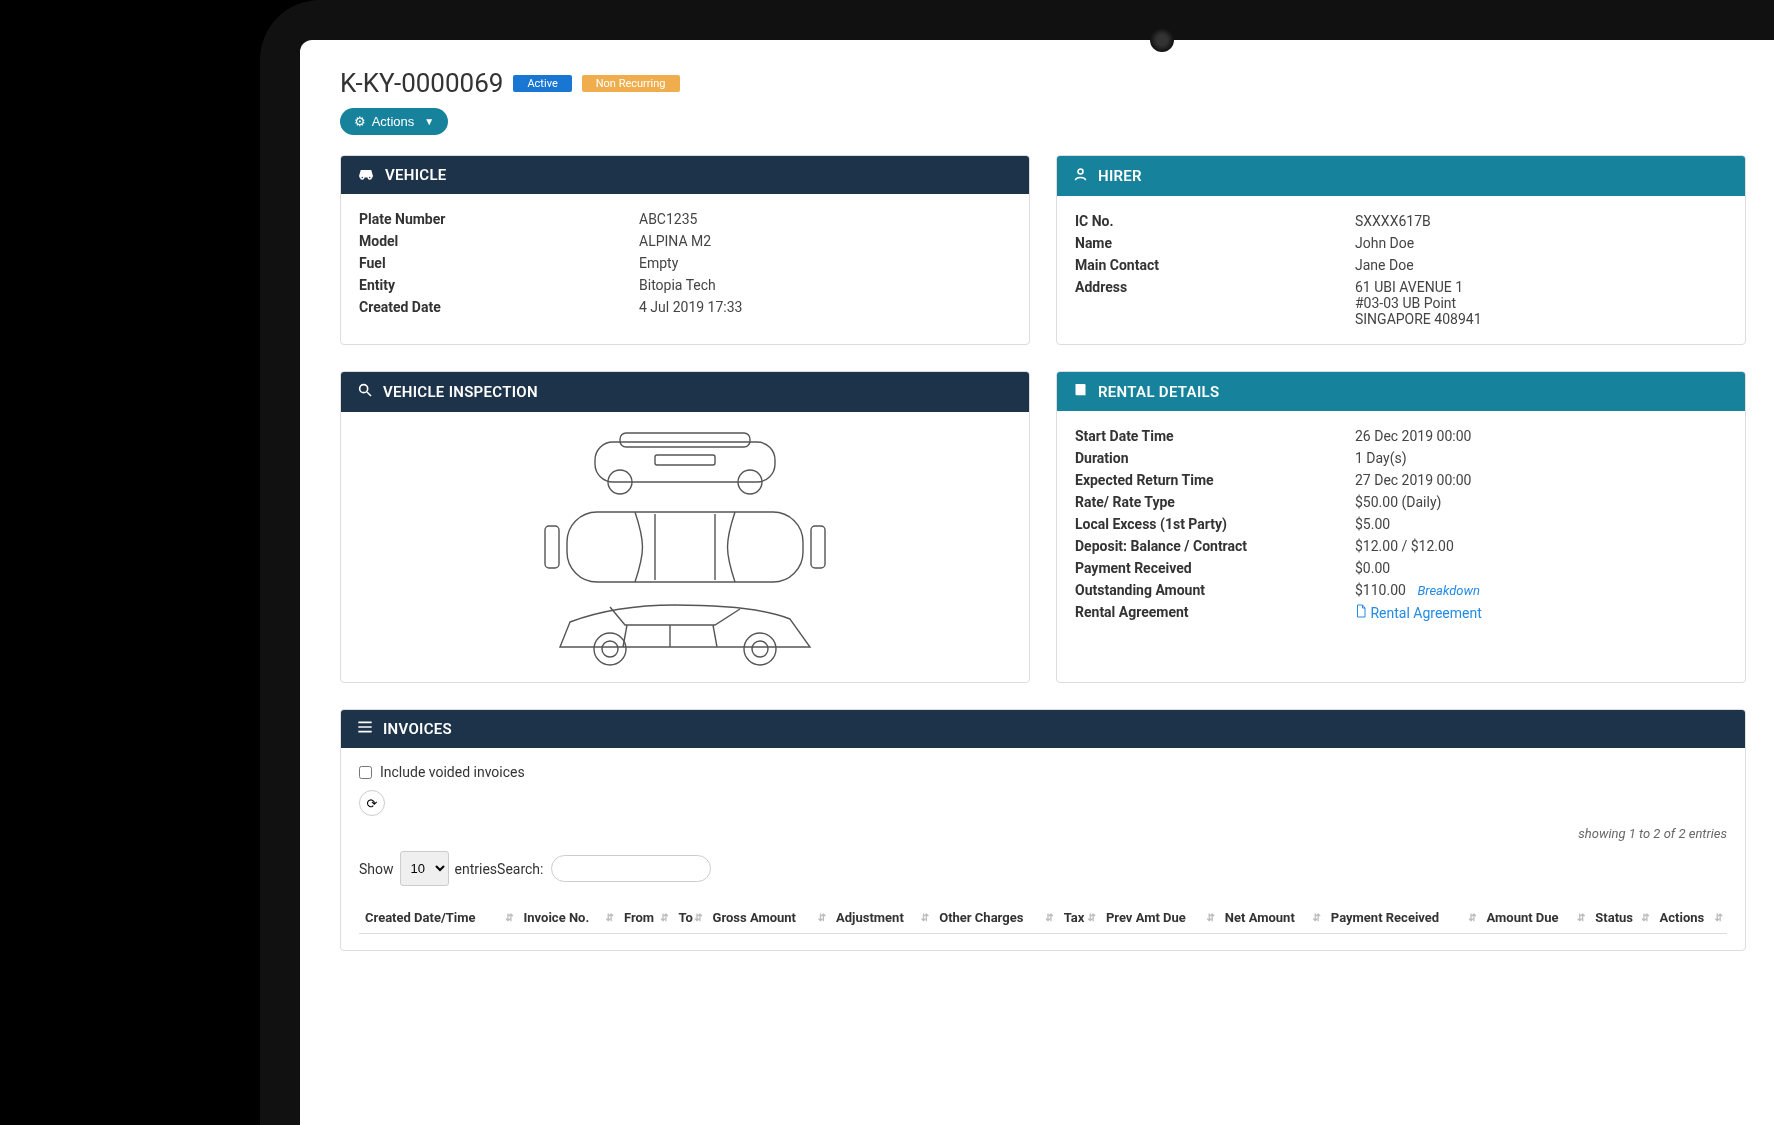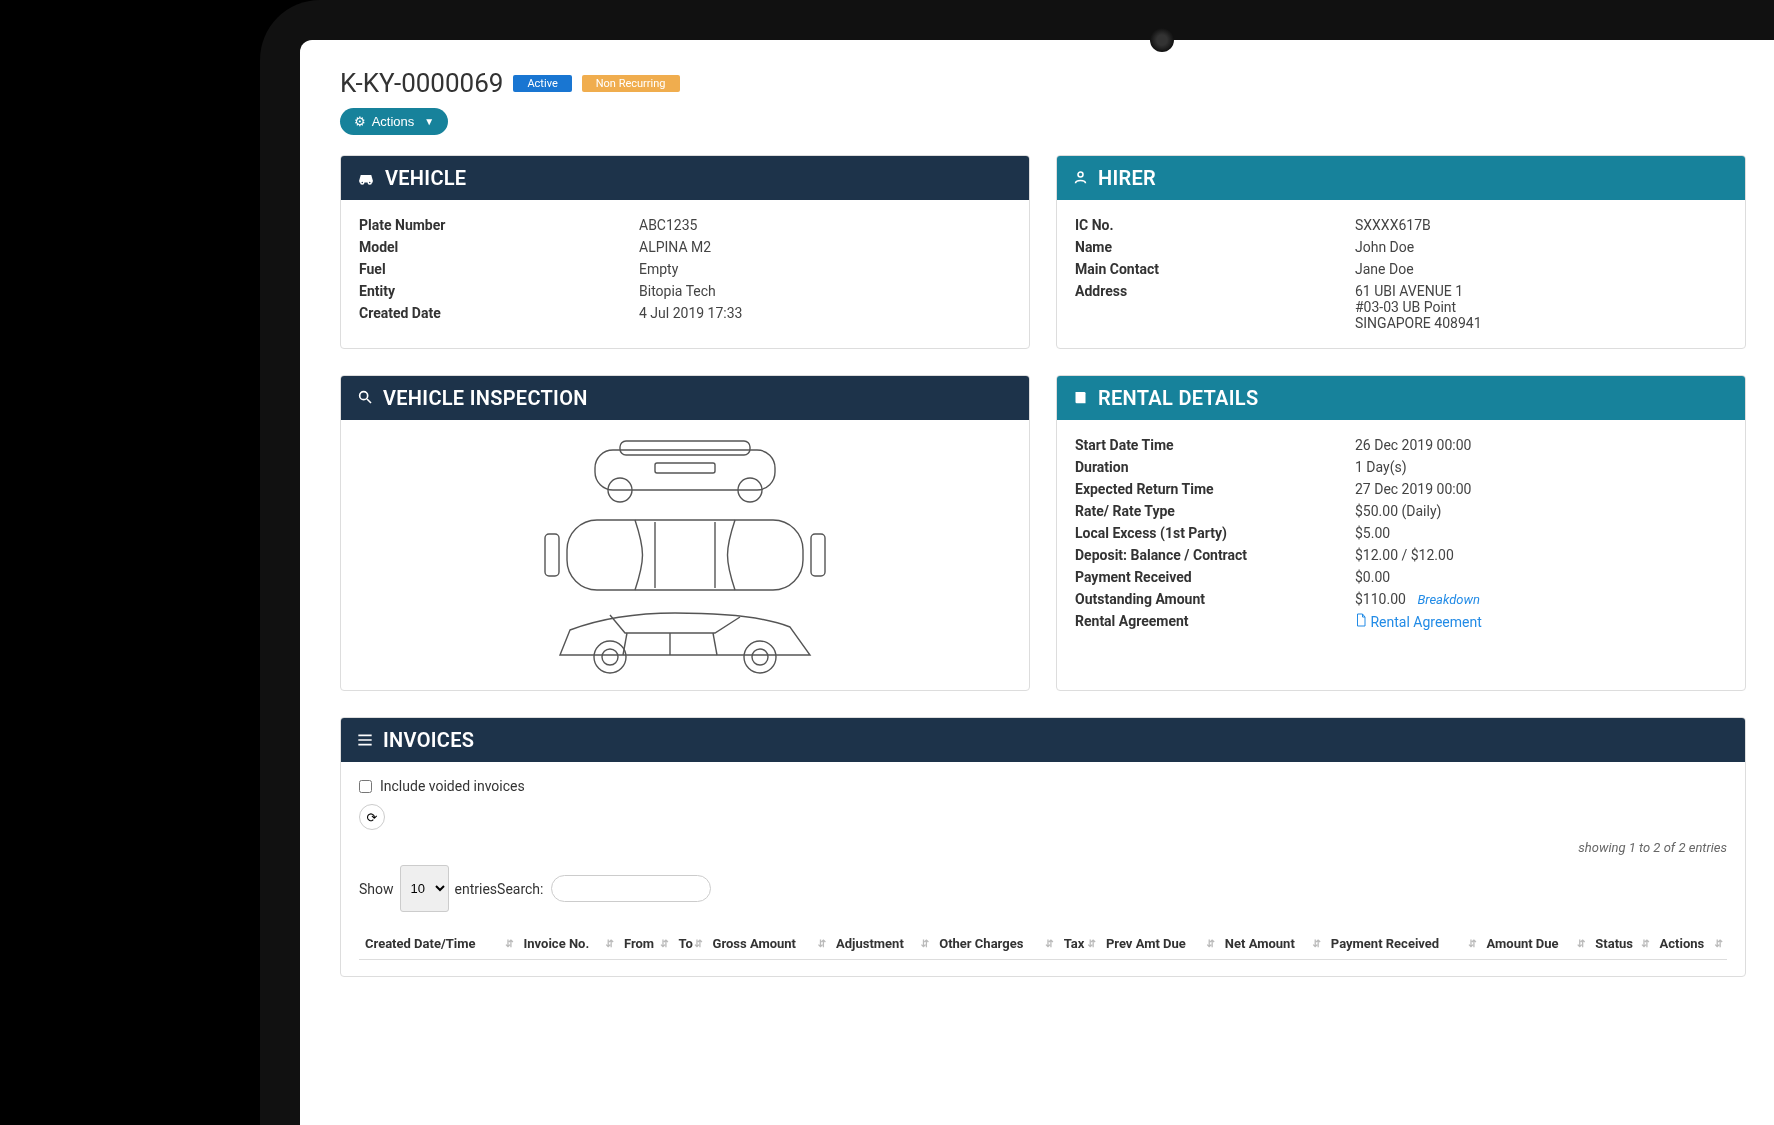--- a/index.html
+++ b/index.html
@@ -48,21 +48,21 @@
   .actions-btn {
     background: #17829b; color: #fff; border: none; border-radius: 16px;
     padding: 6px 14px; font-size: 13px; display: inline-flex; align-items: center; gap: 6px;
     cursor: pointer; margin-bottom: 20px;
   }
   .actions-btn .gear { font-size: 13px; }
   .actions-btn .caret { font-size: 10px; margin-left: 4px; }
   .grid { display: grid; grid-template-columns: 690px 690px; gap: 26px; }
   .panel { border: 1px solid #ddd; border-radius: 4px; background: #fff; overflow: hidden; }
   .panel-header {
-    padding: 10px 16px; color: #fff; font-weight: 600; font-size: 20px;
+    padding: 10px 16px; color: #fff; font-weight: 600; font-size: 15px;
     display: flex; align-items: center; gap: 10px; letter-spacing: 0.3px;
   }
   .panel-header.dark { background: #1d334a; }
   .panel-header.teal { background: #17829b; }
   .panel-body { padding: 14px 18px; }
   .kv-row { display: flex; padding: 3px 0; font-size: 14px; }
   .kv-label { width: 280px; font-weight: 700; color: #333; }
   .kv-value { color: #444; }
   .link { color: #228be6; cursor: pointer; }
   .link-italic { color: #228be6; font-style: italic; font-size: 13px; margin-left: 8px; cursor: pointer; text-align: center; }
@@ -72,21 +72,21 @@
   .invoices-body { padding: 16px 18px; }
   .checkbox-row { display: flex; align-items: center; gap: 8px; margin-bottom: 10px; font-size: 14px; color: #333; }
   .refresh-btn {
     width: 26px; height: 26px; border: 1px solid #ccc; border-radius: 50%;
     background: #fff; display: inline-flex; align-items: center; justify-content: center;
     cursor: pointer; margin-bottom: 6px; font-size: 13px;
   }
   .table-controls { display: flex; align-items: center; margin-top: 10px; }
   .showing-text { text-align: right; font-style: italic; color: #666; font-size: 13px; margin-top: 4px; }
   .show-entries { display: flex; align-items: center; gap: 6px; font-size: 14px; color: #333; }
-  .show-entries select { border: 1px solid #ccc; padding: 14px 6px; border-radius: 3px; font-size: 13px; }
+  .show-entries select { border: 1px solid #ccc; padding: 8px 6px; border-radius: 3px; font-size: 13px; }
   .search-group { display: flex; align-items: center; gap: 8px; font-size: 14px; color: #333; }
   .search-group input { border: 1px solid #ccc; border-radius: 18px; padding: 5px 12px; width: 160px; font-size: 13px; }
   .inv-table { width: 100%; margin-top: 16px; border-collapse: collapse; }
   .inv-table th {
     text-align: left; font-size: 13px; font-weight: 700; color: #333;
     padding: 8px 6px; border-bottom: 1px solid #ddd; vertical-align: bottom;
     position: relative;
   }
   .sort-icon { color: #bbb; font-size: 10px; position: absolute; right: 4px; top: 50%; transform: translateY(-50%); line-height: 8px; }
   .icon { display: inline-block; }

